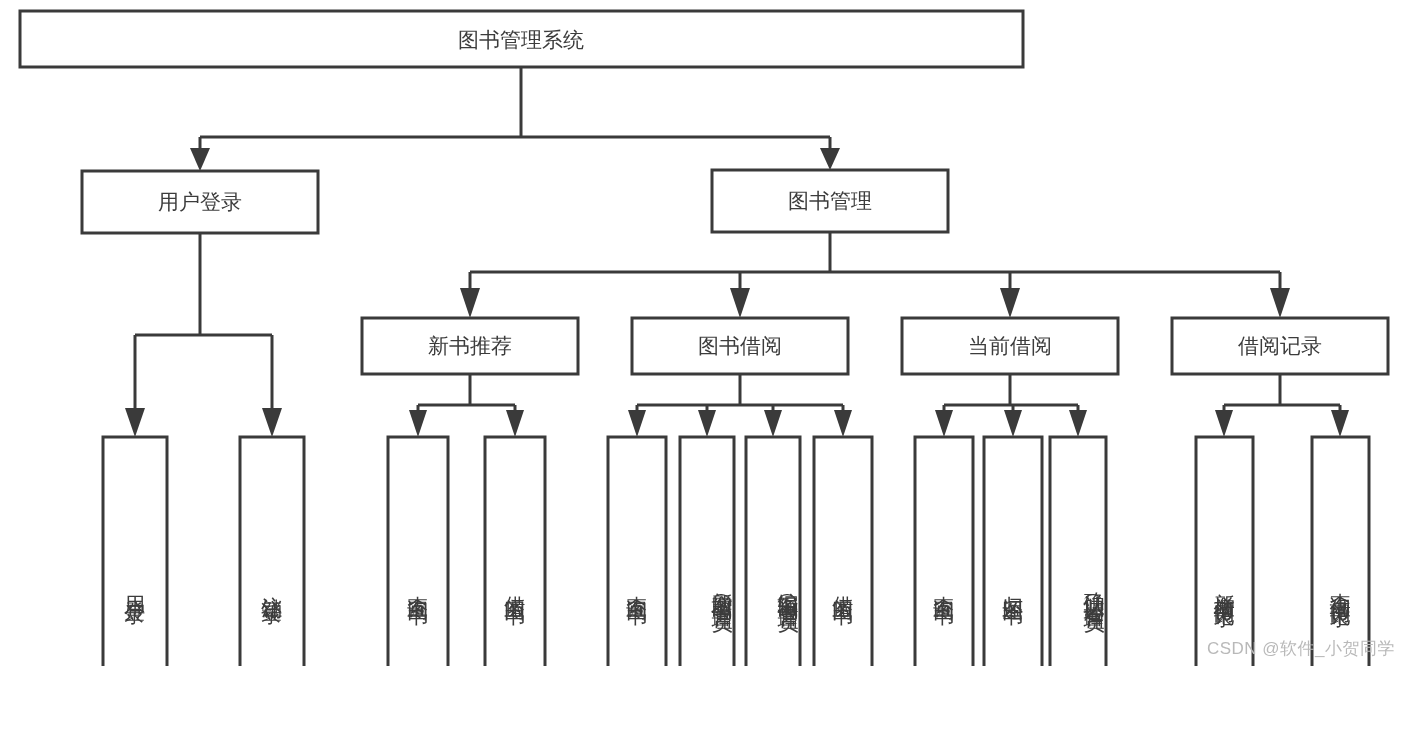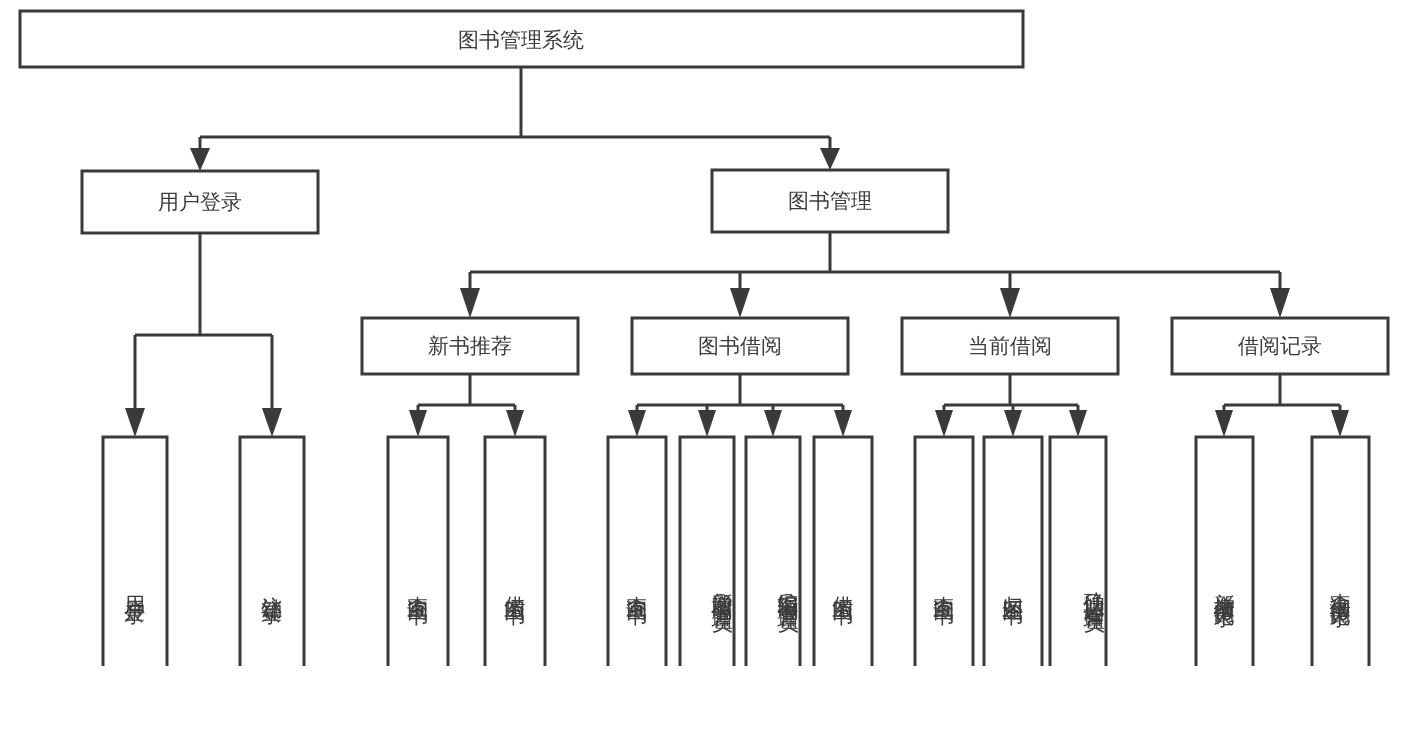--- a/index.html
+++ b/index.html
@@ -207,14 +207,15 @@
   <div class="leaf-label" style="left:608px; top:437px; width:58px; height:296px;">查询图书</div>
   <div class="leaf-label" style="left:680px; top:437px; width:54px; height:296px; align-items:flex-start; padding-top:6px; box-sizing:border-box;">新增图书（管理员）</div>
   <div class="leaf-label" style="left:746px; top:437px; width:54px; height:296px; align-items:flex-start; padding-top:6px; box-sizing:border-box;">编辑图书（管理员）</div>
   <div class="leaf-label" style="left:814px; top:437px; width:58px; height:296px;">借阅图书</div>
   <div class="leaf-label" style="left:915px; top:437px; width:58px; height:296px;">查询图书</div>
   <div class="leaf-label" style="left:984px; top:437px; width:58px; height:296px;">归还图书</div>
   <div class="leaf-label" style="left:1050px; top:437px; width:56px; height:296px; align-items:flex-start; padding-top:6px; box-sizing:border-box;">确认归还（管理员）</div>
   <div class="leaf-label" style="left:1196px; top:437px; width:57px; height:296px;">新增借阅记录</div>
   <div class="leaf-label" style="left:1312px; top:437px; width:57px; height:296px;">查询借阅记录</div>
 
+  <div class="watermark">CSDN @软件_小贺同学</div>
 
 </div>
 
 </body></html>

